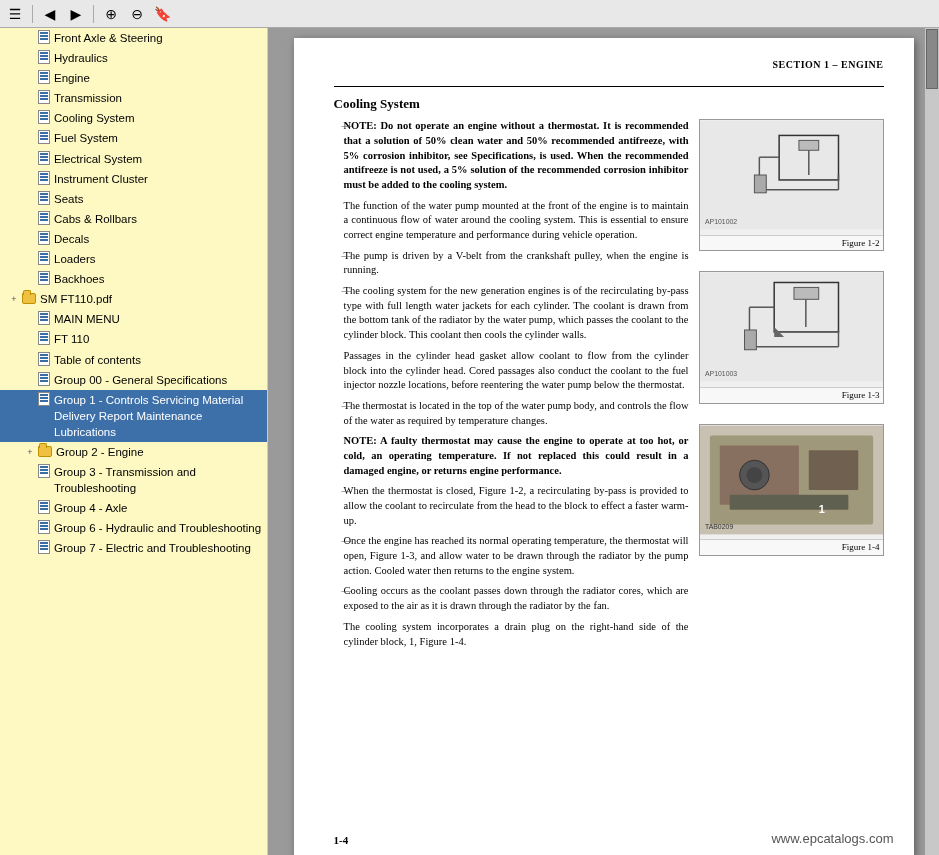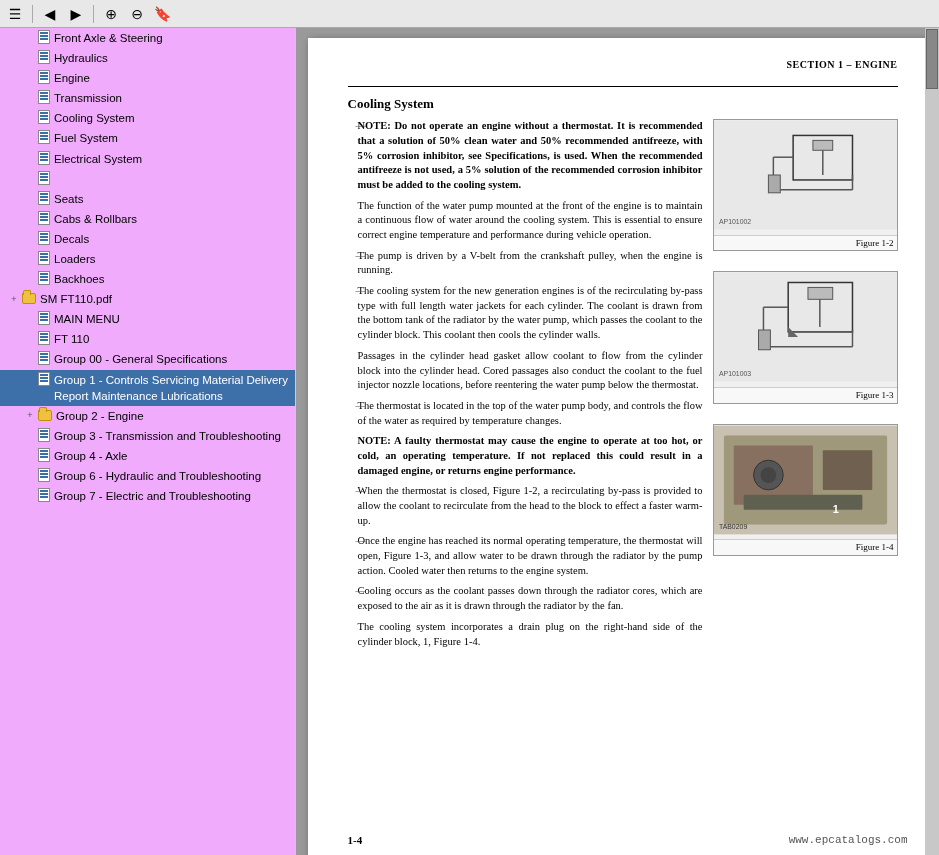--- a/index.html
+++ b/index.html
@@ -42,22 +42,22 @@
 
     
     .main-layout {
       display: flex;
       flex: 1;
       overflow: hidden;
     }
 
     
     .sidebar {
-      width: 296px;
-      background: #f0abfc;
+      width: 268px;
+      background: #fef9c3;
       border-right: 1px solid #ccc;
       overflow-y: auto;
       flex-shrink: 0;
       font-size: 11.5px;
     }
 
     .sidebar-item {
       display: flex;
       align-items: flex-start;
       padding: 2px 4px 2px 8px;
@@ -243,23 +243,23 @@
       position: absolute;
       bottom: 10px;
       left: 40px;
       font-weight: bold;
       font-size: 11px;
     }
     .watermark {
       position: absolute;
       bottom: 10px;
       right: 20px;
-      font-size: 11px;
+      font-size: 13px;
       color: #555;
-      font-family: Liberation Mono, monospace;
+      font-family: Liberation Sans, sans-serif;
     }
 
     
     .content-scrollbar {
       position: absolute;
       right: 0;
       top: 0;
       bottom: 0;
       width: 14px;
       background: #c8c8c8;
@@ -321,20 +321,21 @@
         <span class="item-label">Fuel System</span>
       </div>
       <div class="sidebar-item indent-2">
         <span class="expand-placeholder"></span>
         <span class="tree-icon-doc"></span>
         <span class="item-label">Electrical System</span>
       </div>
       <div class="sidebar-item indent-2">
         <span class="expand-placeholder"></span>
         <span class="tree-icon-doc"></span>
+        <span class="item-label">Instrument Cluster</span>
       </div>
       <div class="sidebar-item indent-2">
         <span class="expand-placeholder"></span>
         <span class="tree-icon-doc"></span>
         <span class="item-label">Seats</span>
       </div>
       <div class="sidebar-item indent-2">
         <span class="expand-placeholder"></span>
         <span class="tree-icon-doc"></span>
         <span class="item-label">Cabs &amp; Rollbars</span>
@@ -361,20 +362,25 @@
       </div>
       <div class="sidebar-item indent-2">
         <span class="expand-placeholder"></span>
         <span class="tree-icon-doc"></span>
         <span class="item-label">MAIN MENU</span>
       </div>
       <div class="sidebar-item indent-2">
         <span class="expand-placeholder"></span>
         <span class="tree-icon-doc"></span>
         <span class="item-label">FT 110</span>
+      </div>
+      <div class="sidebar-item indent-2">
+        <span class="expand-placeholder"></span>
+        <span class="tree-icon-doc"></span>
+        <span class="item-label">Table of contents</span>
       </div>
       <div class="sidebar-item indent-2">
         <span class="expand-placeholder"></span>
         <span class="tree-icon-doc"></span>
         <span class="item-label">Group 00 - General Specifications</span>
       </div>
       <div class="sidebar-item active indent-2">
         <span class="expand-placeholder"></span>
         <span class="tree-icon-doc"></span>
         <span class="item-label">Group 1 - Controls Servicing Material Delivery Report Maintenance Lubrications</span>

